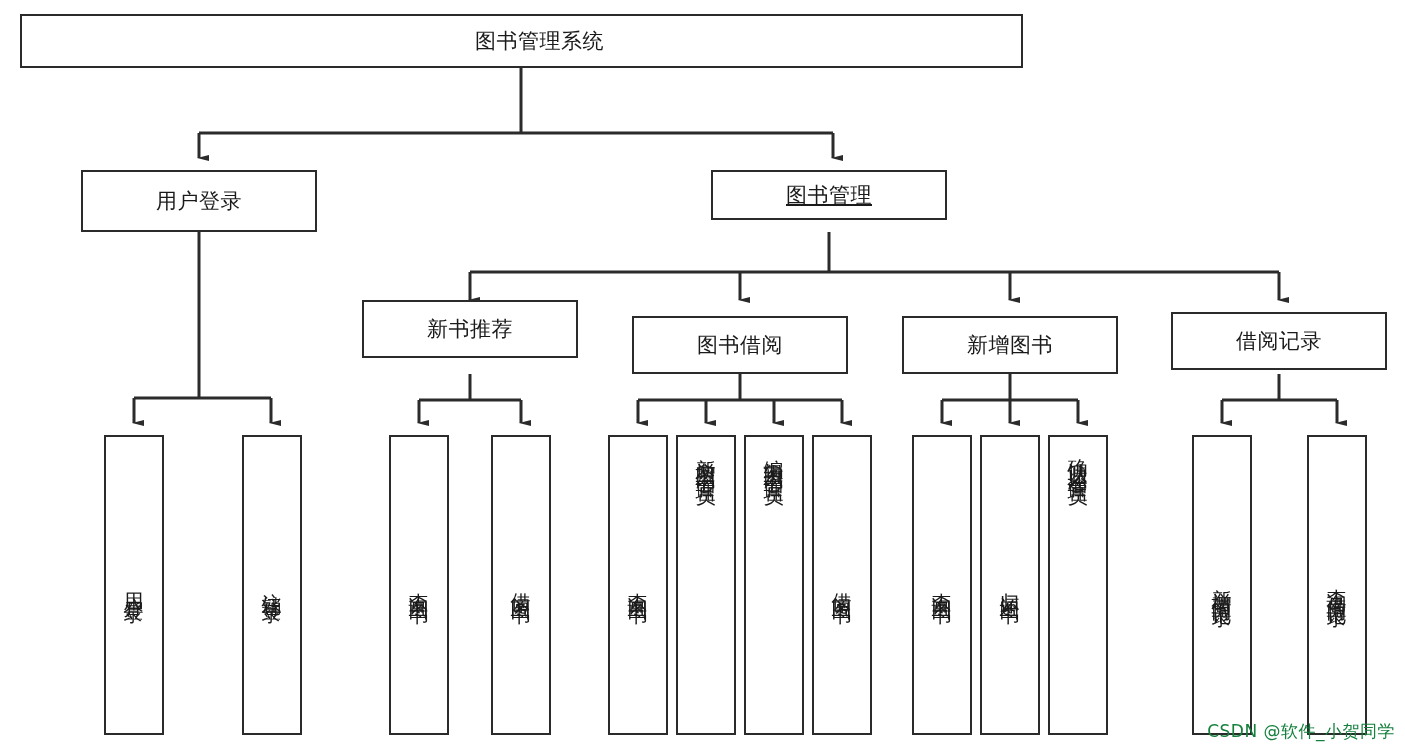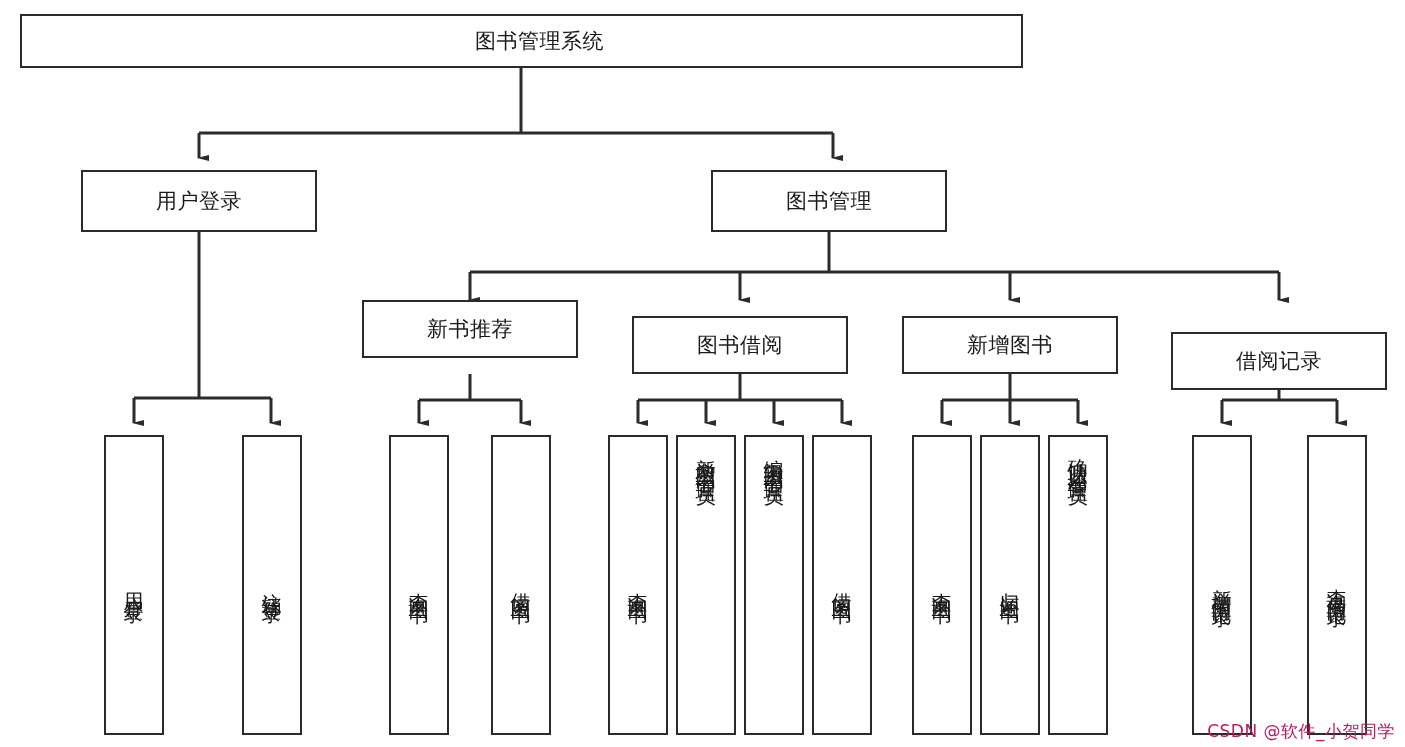--- a/index.html
+++ b/index.html
@@ -56,21 +56,21 @@
   }
   .node.v.mid {
     align-items: center;
     padding-top: 0;
   }
   .watermark {
     position: absolute;
     right: 10px;
     bottom: 4px;
     font-size: 17px;
-    color: #be185d;
+    color: #15803d;
     letter-spacing: 0.5px;
     z-index: 5;
     white-space: nowrap;
   }
 </style>
 </head>
 <body>
 
 <div id="canvas">
 
@@ -124,34 +124,34 @@
     </g>
   </svg>
 
   <div class="node h" style="left:20px; top:14px; width:1003px; height:54px;padding-left:36px;">
     <span>图书管理系统</span>
   </div>
 
   <div class="node h" style="left:81px; top:170px; width:236px; height:62px;">
     <span>用户登录</span>
   </div>
-  <div class="node h" style="left:711px; top:170px; width:236px; height:62px;">
+  <div class="node h" style="left:711px; top:170px; width:236px; height:50px;text-decoration:underline;">
     <span>图书管理</span>
   </div>
 
   <div class="node h" style="left:362px; top:300px; width:216px; height:58px;">
     <span>新书推荐</span>
   </div>
   <div class="node h" style="left:632px; top:316px; width:216px; height:58px;">
     <span>图书借阅</span>
   </div>
   <div class="node h" style="left:902px; top:316px; width:216px; height:58px;">
     <span>新增图书</span>
   </div>
-  <div class="node h" style="left:1171px; top:332px; width:216px; height:58px;">
+  <div class="node h" style="left:1171px; top:312px; width:216px; height:58px;">
     <span>借阅记录</span>
   </div>
 
   <div class="node v mid" style="left:104px; top:435px; width:60px; height:300px;">
     <span class="vtext">用户登录</span>
   </div>
   <div class="node v mid" style="left:242px; top:435px; width:60px; height:300px;">
     <span class="vtext">注销登录</span>
   </div>
 

